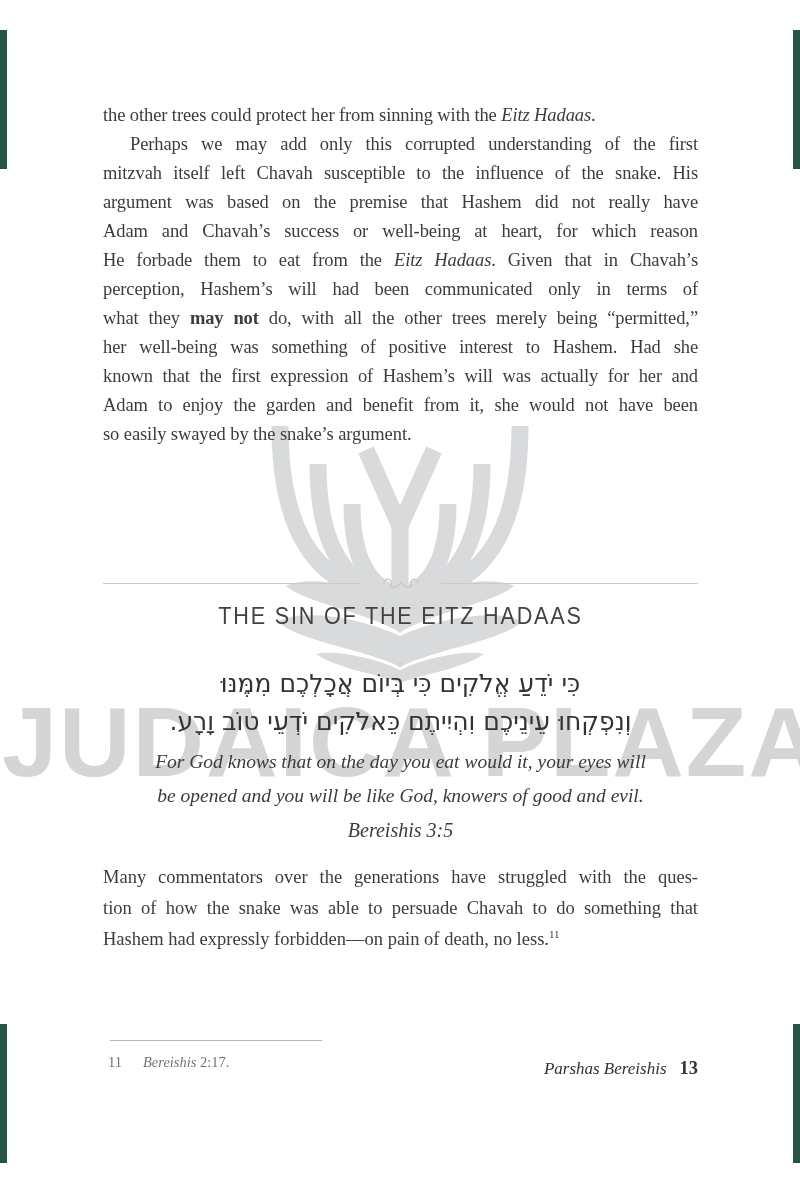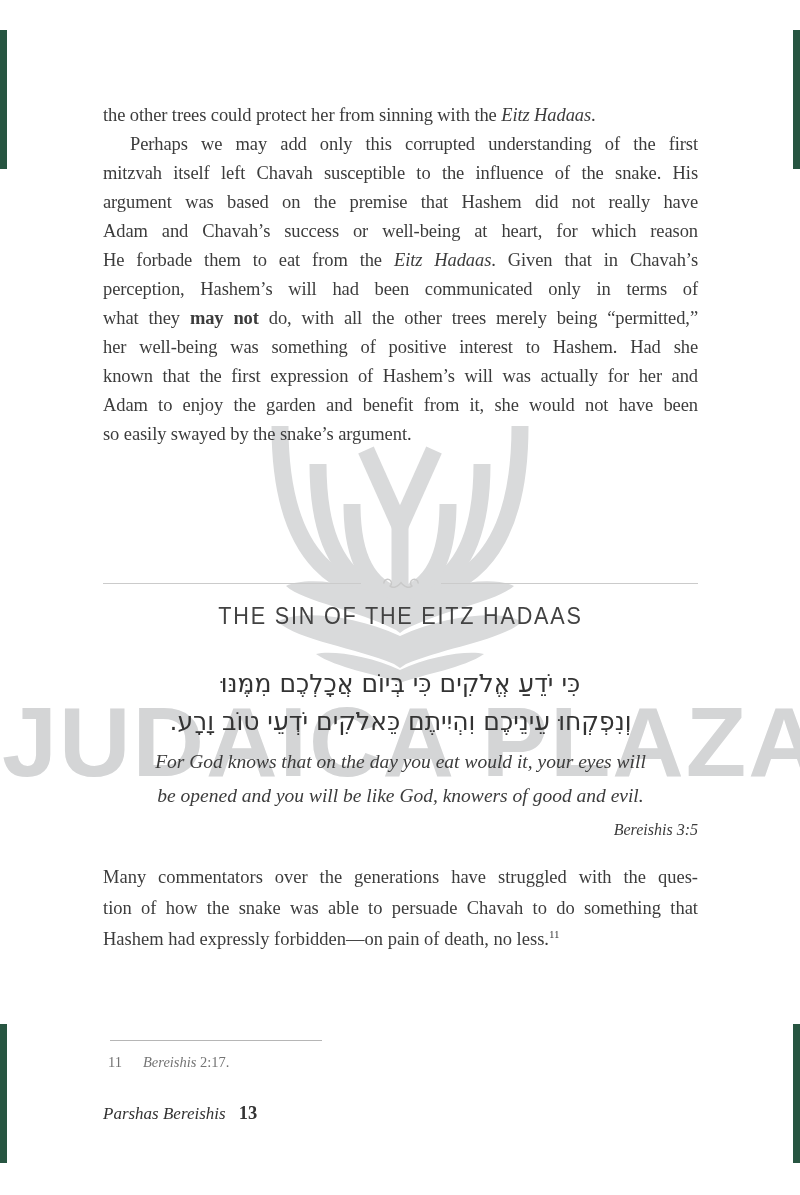--- a/index.html
+++ b/index.html
@@ -34,30 +34,30 @@
   
   .heading{top:600px;text-align:center;font-family:"Liberation Sans",sans-serif;
            font-size:24px;line-height:32px;letter-spacing:2px;color:#424242;
            transform:scaleX(0.9);transform-origin:50% 50%;white-space:nowrap;}
   
   .hebrew{top:665px;text-align:center;font-family:"DejaVu Sans",sans-serif;
           font-size:25px;line-height:38px;color:#333333;}
   .heb-line{direction:rtl;unicode-bidi:isolate;}
   
   .translation{top:745px;text-align:center;font-style:italic;font-size:19.5px;line-height:34px;color:#3c3c3c;}
-  .citation{top:818px;text-align:right;font-style:italic;font-size:16px;line-height:24px;color:#3c3c3c;}
+  .citation{top:818px;text-align:center;font-style:italic;font-size:20px;line-height:24px;color:#3c3c3c;}
   .lastpara{top:862px;font-size:18.5px;}
   .lastpara .bl{height:31px;line-height:31px;}
   
   .fn-rule{position:absolute;left:110px;top:1040px;width:212px;height:1px;background:#b6b6b6;}
   .footnote{position:absolute;left:108px;top:1051px;font-size:14.5px;line-height:22px;color:#737373;}
   .footnote .fn-num{display:inline-block;width:35px;font-style:normal;}
   .footnote .fn-src{font-style:italic;}
   
-  .footer{top:1103px;text-align:left;color:#333333;font-family:Liberation Serif, serif;}
+  .footer{top:1058px;text-align:right;color:#333333;font-family:Liberation Serif, serif;}
   .footer .chapter{font-style:italic;font-size:17px;}
   .footer .gap{display:inline-block;width:13px;}
   .footer .pagenum{font-weight:bold;font-size:18.5px;}
 </style>
 </head>
 <body>
 
 <div class="page">
 
   <div class="cover-edge ce-tl"></div>

